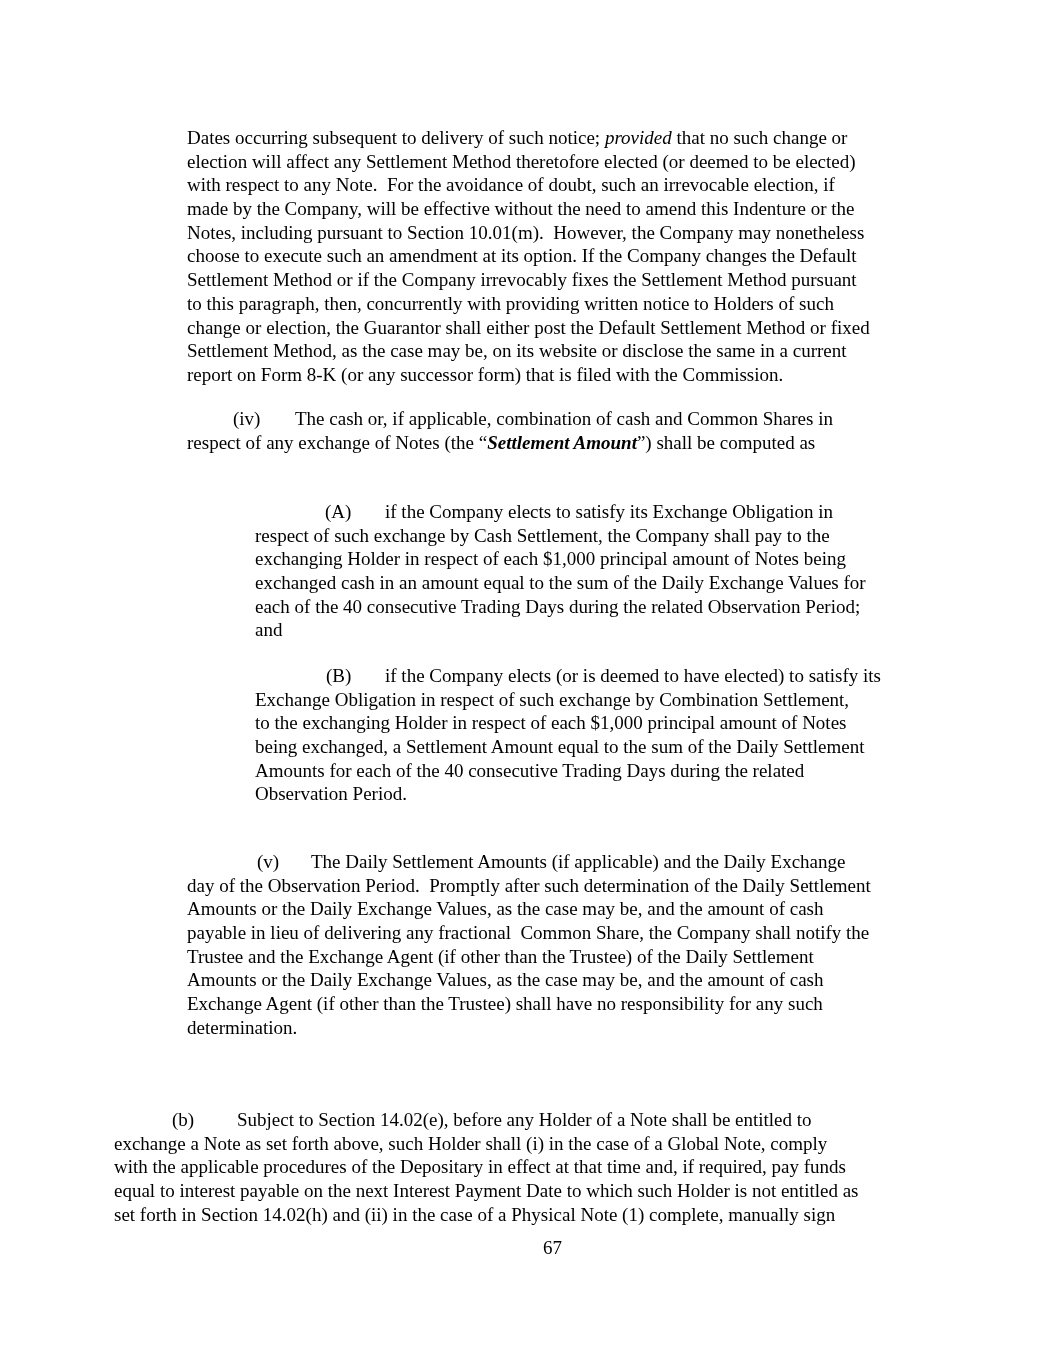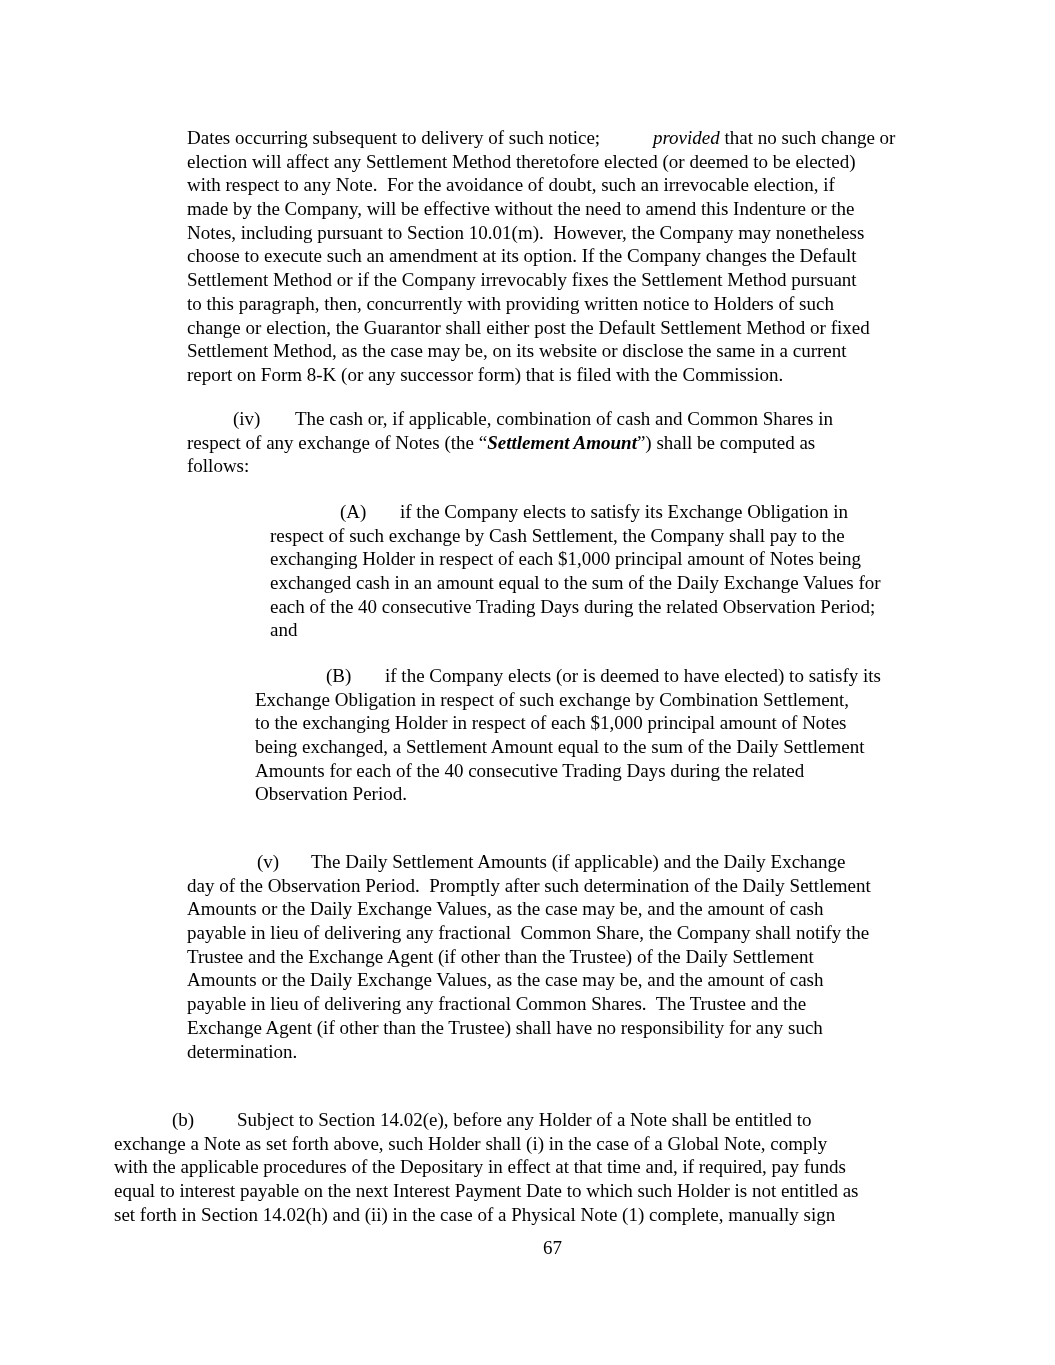--- a/index.html
+++ b/index.html
@@ -27,21 +27,21 @@
     .line {
       display: block;
       height: 23.7px;
       line-height: 23.7px;
       white-space: pre;
     }
     .label {
       display: inline-block;
     }
     .bold { font-weight: bold; font-style: italic; }
-    .ital { font-style: italic; margin-left: 48px; }
+    .ital { font-style: italic; }
     .page-number {
       position: absolute;
       left: 0;
       width: 1055px;
       text-align: center;
       top: 1236px;
       line-height: 23.7px;
       padding-left: 25px;
     }
   </style>
@@ -60,24 +60,23 @@
     <span class="line">Settlement Method or if the Company irrevocably fixes the Settlement Method pursuant</span>
     <span class="line">to this paragraph, then, concurrently with providing written notice to Holders of such</span>
     <span class="line">change or election, the Guarantor shall either post the Default Settlement Method or fixed</span>
     <span class="line">Settlement Method, as the case may be, on its website or disclose the same in a current</span>
     <span class="line">report on Form 8-K (or any successor form) that is filed with the Commission.</span>
   </div>
 
   <div class="block" style="left:187px; top:407px; width:760px;">
     <span class="line"><span class="label" style="margin-left:46px; width:62px;">(iv)</span><span>The cash or, if applicable, combination of cash and Common Shares in</span></span>
     <span class="line"><span>respect of any exchange of Notes (the “</span><span class="bold">Settlement Amount</span><span>”) shall be computed as</span></span>
-    <span class="line">follows:</span>
   </div>
 
-  <div class="block" style="left:255px; top:500px; width:700px;margin-left:15px;">
+  <div class="block" style="left:255px; top:500px; width:700px;">
     <span class="line"><span class="label" style="margin-left:70px; width:60px;">(A)</span><span>if the Company elects to satisfy its Exchange Obligation in</span></span>
     <span class="line">respect of such exchange by Cash Settlement, the Company shall pay to the</span>
     <span class="line">exchanging Holder in respect of each $1,000 principal amount of Notes being</span>
     <span class="line">exchanged cash in an amount equal to the sum of the Daily Exchange Values for</span>
     <span class="line">each of the 40 consecutive Trading Days during the related Observation Period;</span>
     <span class="line">and</span>
   </div>
 
   <div class="block" style="left:255px; top:664px; width:700px;">
     <span class="line"><span class="label" style="margin-left:71px; width:59px;">(B)</span><span>if the Company elects (or is deemed to have elected) to satisfy its</span></span>
@@ -88,21 +87,20 @@
     <span class="line">Observation Period.</span>
   </div>
 
   <div class="block" style="left:187px; top:850px; width:760px;">
     <span class="line"><span class="label" style="margin-left:70px; width:54px;">(v)</span><span>The Daily Settlement Amounts (if applicable) and the Daily Exchange</span></span>
     <span class="line">day of the Observation Period.  Promptly after such determination of the Daily Settlement</span>
     <span class="line">Amounts or the Daily Exchange Values, as the case may be, and the amount of cash</span>
     <span class="line">payable in lieu of delivering any fractional  Common Share, the Company shall notify the</span>
     <span class="line">Trustee and the Exchange Agent (if other than the Trustee) of the Daily Settlement</span>
     <span class="line">Amounts or the Daily Exchange Values, as the case may be, and the amount of cash</span>
-    <span class="line">payable in lieu of delivering any fractional Common Shares.  The Trustee and the</span>
     <span class="line">Exchange Agent (if other than the Trustee) shall have no responsibility for any such</span>
     <span class="line">determination.</span>
   </div>
 
   <div class="block" style="left:114px; top:1108px; width:830px;">
     <span class="line"><span class="label" style="margin-left:58px; width:65px;">(b)</span><span>Subject to Section 14.02(e), before any Holder of a Note shall be entitled to</span></span>
     <span class="line">exchange a Note as set forth above, such Holder shall (i) in the case of a Global Note, comply</span>
     <span class="line">with the applicable procedures of the Depositary in effect at that time and, if required, pay funds</span>
     <span class="line">equal to interest payable on the next Interest Payment Date to which such Holder is not entitled as</span>
     <span class="line">set forth in Section 14.02(h) and (ii) in the case of a Physical Note (1) complete, manually sign</span>

